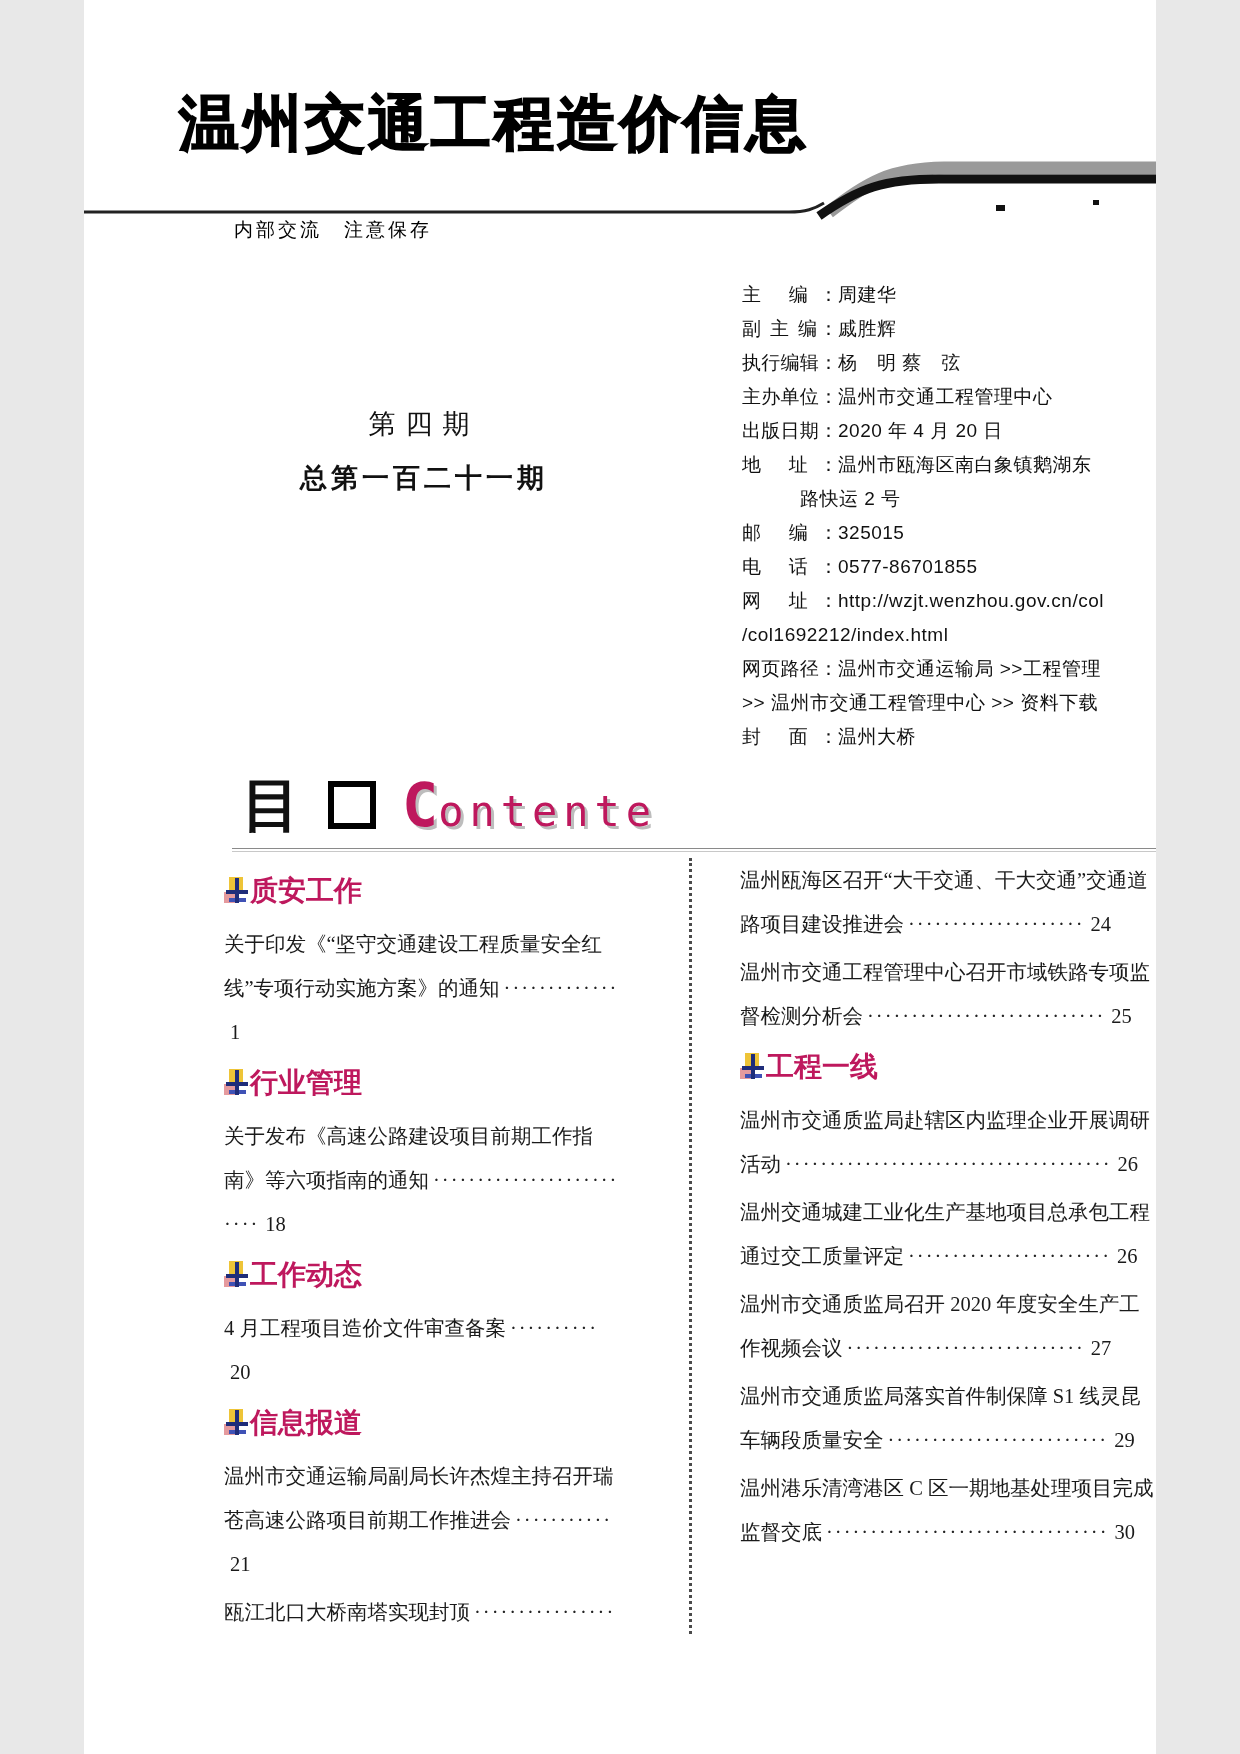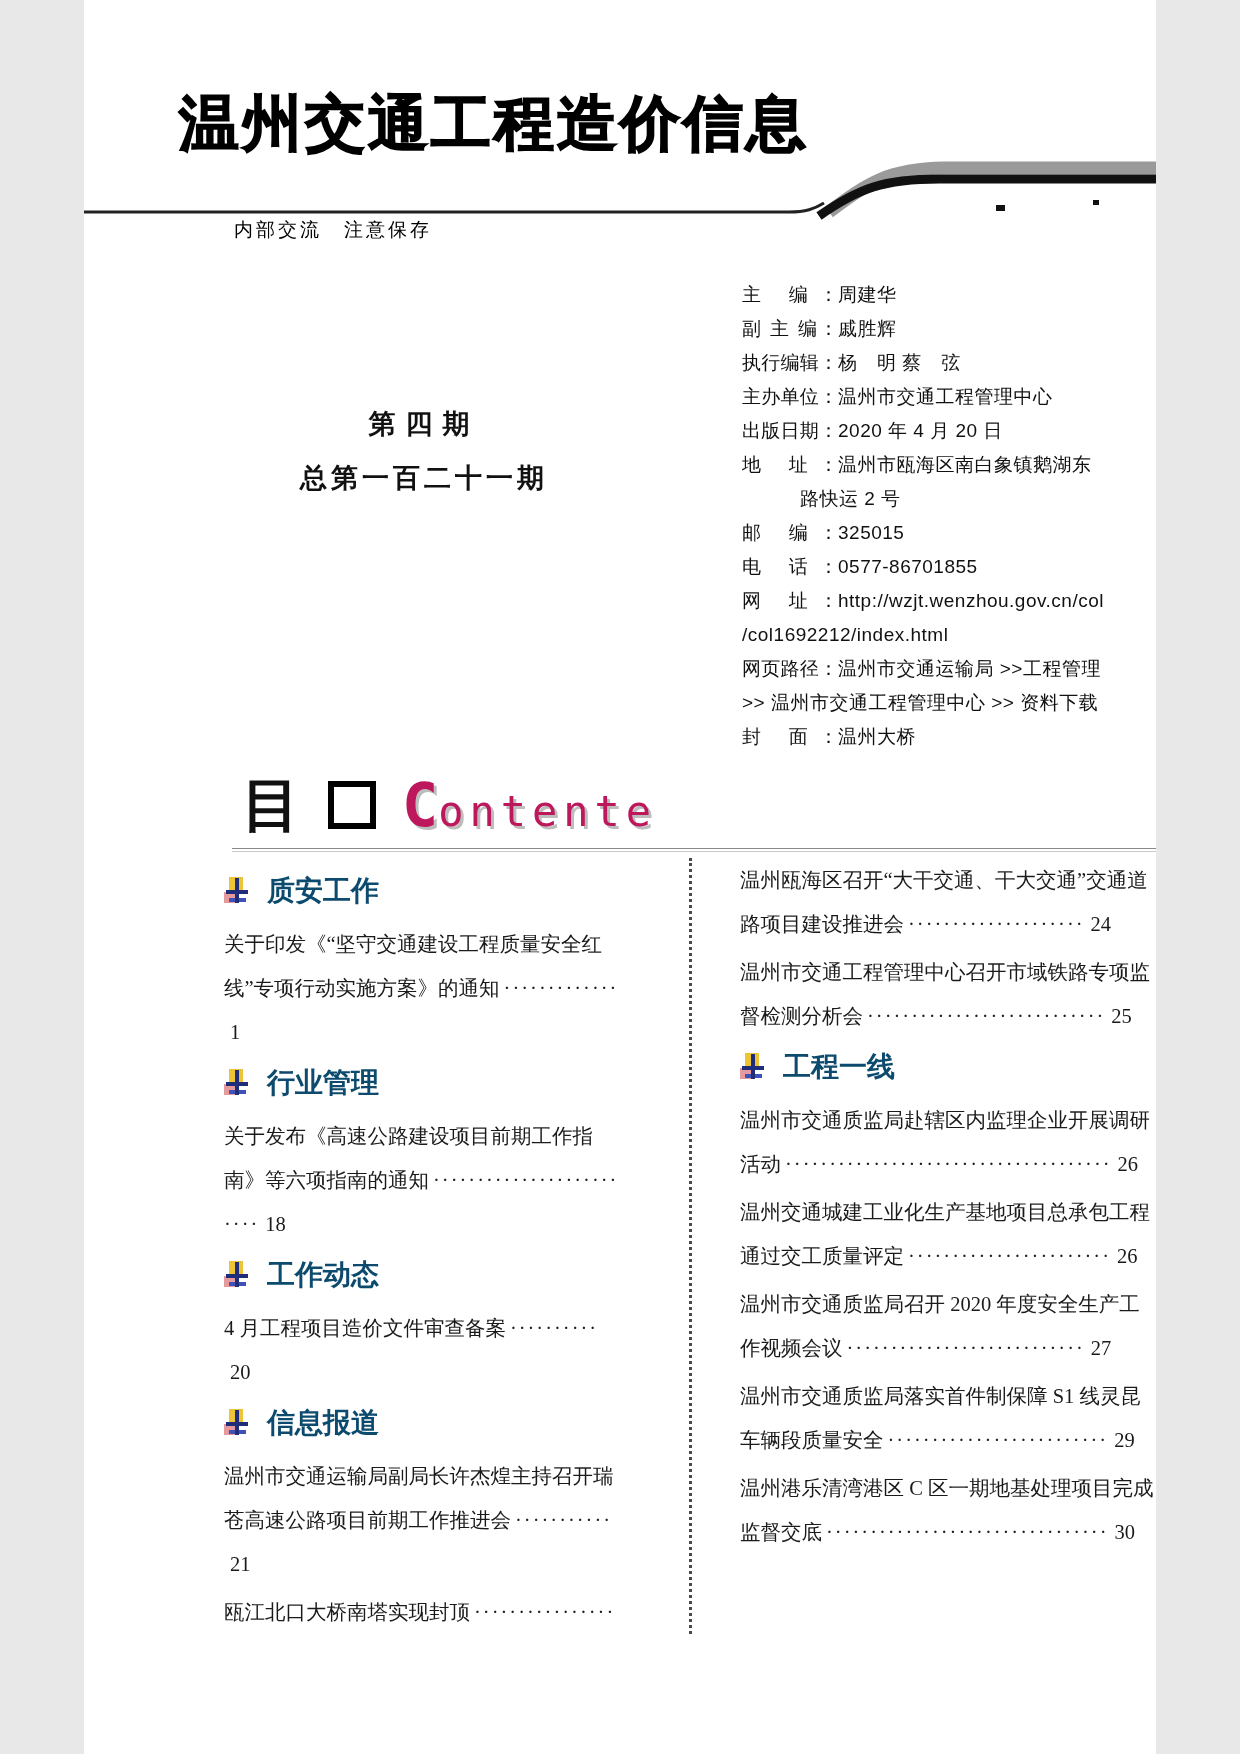--- a/index.html
+++ b/index.html
@@ -16,21 +16,21 @@
     white-space:nowrap;
   }
   .swoosh{position:absolute;left:0;top:148px;width:1240px;height:80px;}
   .notice{
     position:absolute;left:150px;top:217px;
     font-size:19px;font-weight:normal;letter-spacing:3px;color:#000;
   }
   
   .issue-no{
     position:absolute;left:0;top:406px;width:680px;text-align:center;
-    font-family:"DejaVu Serif",serif;font-size:27px;font-weight:bold;letter-spacing:10px;
+    font-family:"DejaVu Serif",serif;font-size:27px;font-weight:normal;letter-spacing:10px;
   }
   .issue-cum{
     position:absolute;left:0;top:460px;width:680px;text-align:center;
     font-family:Liberation Mono, monospace;font-size:27px;font-weight:bold;letter-spacing:4px;
   }
   
   .pub{position:absolute;left:658px;top:250px;font-size:19px;line-height:34px;margin-top:28px;}
   .pub-line{white-space:nowrap;}
   .pub-label{
     display:inline-block;width:96px;
@@ -49,22 +49,22 @@
   .header-rule{
     position:absolute;left:148px;top:848px;width:938px;height:2px;
     border-top:1px solid #8a8a8a;border-bottom:1px solid #c8c8c8;
   }
   
   .col-divider{position:absolute;left:605px;top:858px;height:776px;width:0;
                border-left:3px dotted #4a4a4a;}
   .toc-left{position:absolute;left:140px;top:862px;width:398px;}
   .toc-right{position:absolute;left:656px;top:858px;width:414px;}
   .toc-section{
-    display:flex;align-items:center;gap:17px;margin:10px 0 12px;
-    font-weight:bold;font-size:28px;font-family:"Liberation Sans",sans-serif;color:#0c4a6e;
+    display:flex;align-items:center;margin:10px 0 12px;
+    font-weight:bold;font-size:28px;font-family:"Liberation Sans",sans-serif;color:#be185d;
   }
   .sec-icon{position:relative;width:26px;height:28px;flex:none;}
   .sec-icon i{position:absolute;display:block;}
   .sec-icon .yl{left:5px;top:0;width:14px;height:13px;background:#eec437;}
   .sec-icon .pk{left:0;top:15px;width:11px;height:11px;background:#e59a9e;}
   .sec-icon .blu{left:5px;top:21px;width:17px;height:4px;background:#3f51b5;}
   .sec-icon .stem{left:11px;top:1px;width:4px;height:25px;background:#1f2d7a;}
   .sec-icon .bar{left:2px;top:13px;width:22px;height:4px;background:#1f2d7a;}
   .toc-item{
     font-family:"Liberation Serif",serif;font-size:20.5px;line-height:44px;

